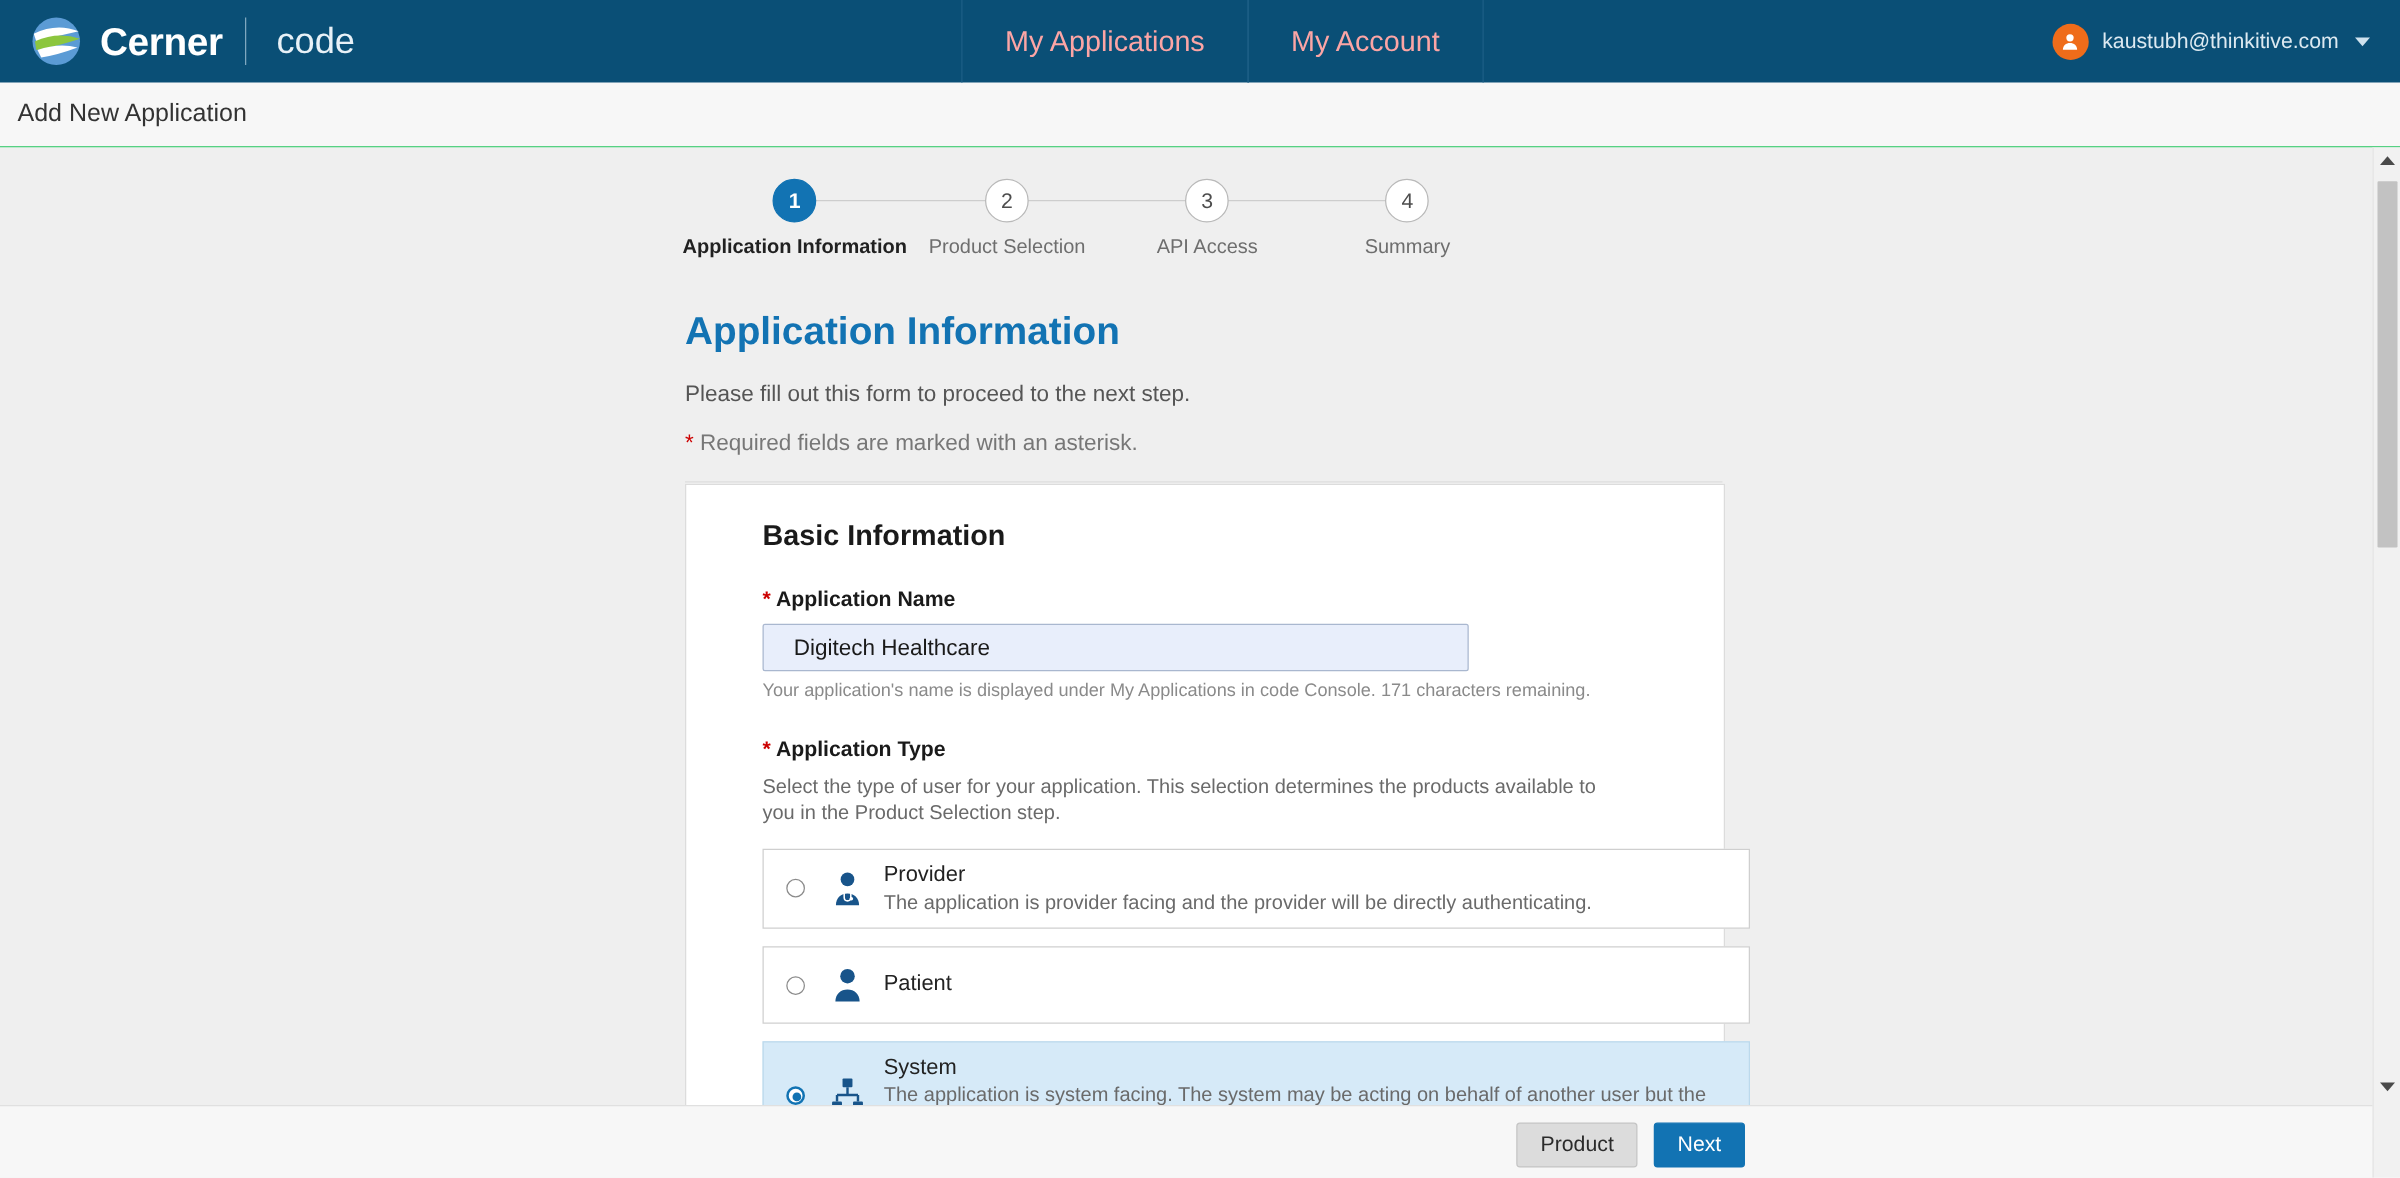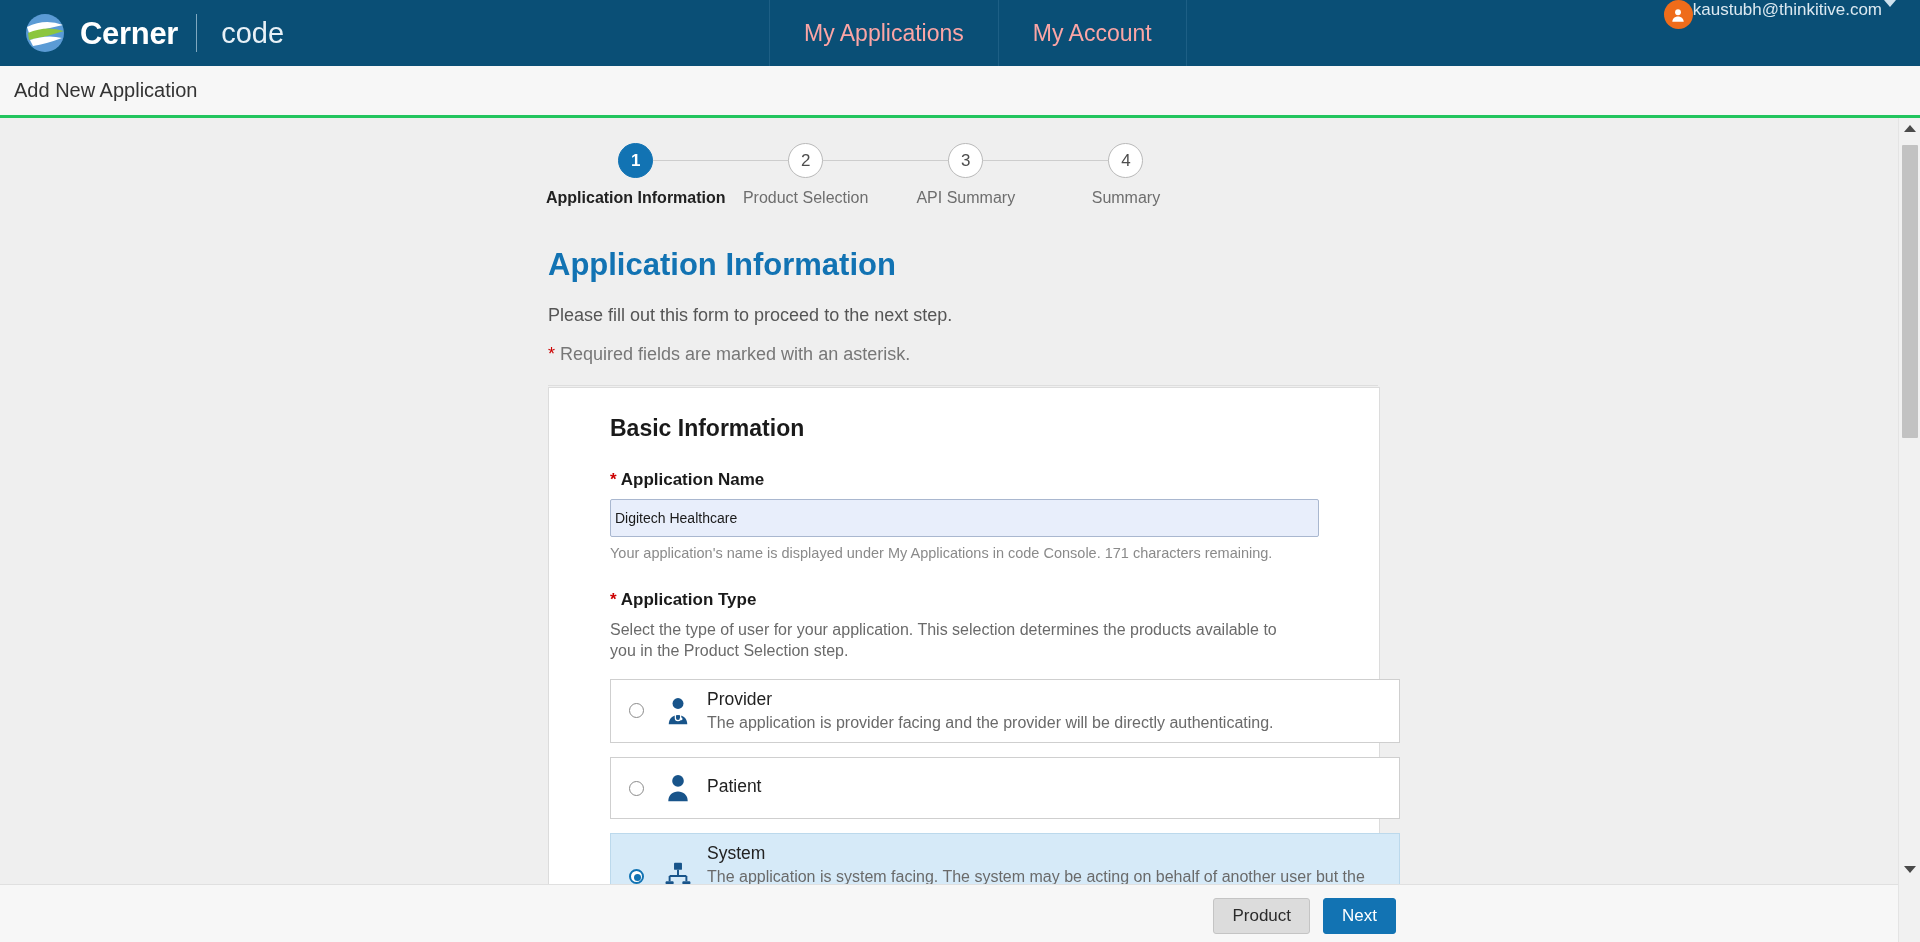--- a/index.html
+++ b/index.html
@@ -56,21 +56,22 @@
     font-size: 23px;
     border-left: 1px solid #1d5f85;
     border-right: 1px solid #1d5f85;
     margin-left: -1px;
     cursor: pointer;
     white-space: nowrap;
   }
   .nav-spacer { flex: 1; }
   .user-menu {
     display: flex;
-    gap: 0;
+    align-items: center;
+    gap: 11px;
     padding-right: 24px;
     cursor: pointer;
   }
   .avatar {
     width: 29px; height: 29px;
     border-radius: 50%;
     background: #ef6c1a;
     display: flex;
     align-items: center;
     justify-content: center;
@@ -82,21 +83,21 @@
     border-left: 6px solid transparent;
     border-right: 6px solid transparent;
     border-top: 7px solid #cfe2ee;
     margin-left: 2px;
   }
 
   
   .subheader {
     height: 52px;
     background: #f7f7f7;
-    border-bottom: 3px solid #22c55e;
+    border-bottom: 1px solid #22c55e;
     display: flex;
     align-items: center;
     padding-left: 14px;
   }
   .subheader-title { font-size: 20px; color: #333333; }
 
   
   .page {
     height: 828px;
     background: #efefef;
@@ -212,28 +213,28 @@
     color: #1a1a1a;
     margin: 0 0 28px 0;
   }
   .field-label {
     font-size: 17px;
     font-weight: bold;
     color: #1a1a1a;
     margin-bottom: 9px;
   }
   .text-input {
-    width: 709px;
+    width: 565px;
     height: 38px;
     background: #e8eefb;
     border: 1px solid #a9b7cf;
     border-radius: 2px;
-    font-size: 14px;
+    font-size: 18px;
     color: #1a1a1a;
-    padding: 0 4px;
+    padding: 0 24px;
     font-family: "Liberation Sans", sans-serif;
     outline: none;
   }
   .helper-text {
     font-size: 14.5px;
     color: #8a8a8a;
     margin-top: 8px;
   }
   .section-gap { height: 29px; }
   .type-desc {
@@ -423,21 +424,21 @@
         <div class="step active">
           <div class="step-circle">1</div>
           <div class="step-label">Application Information</div>
         </div>
         <div class="step">
           <div class="step-circle">2</div>
           <div class="step-label">Product Selection</div>
         </div>
         <div class="step">
           <div class="step-circle">3</div>
-          <div class="step-label">API Summary</div>
+          <div class="step-label">API Access</div>
         </div>
         <div class="step">
           <div class="step-circle">4</div>
           <div class="step-label">Summary</div>
         </div>
       </div>
 
       <div class="form-head">
         <h1 class="form-title">Application Information</h1>
         <p class="form-desc">Please fill out this form to proceed to the next step.</p>

